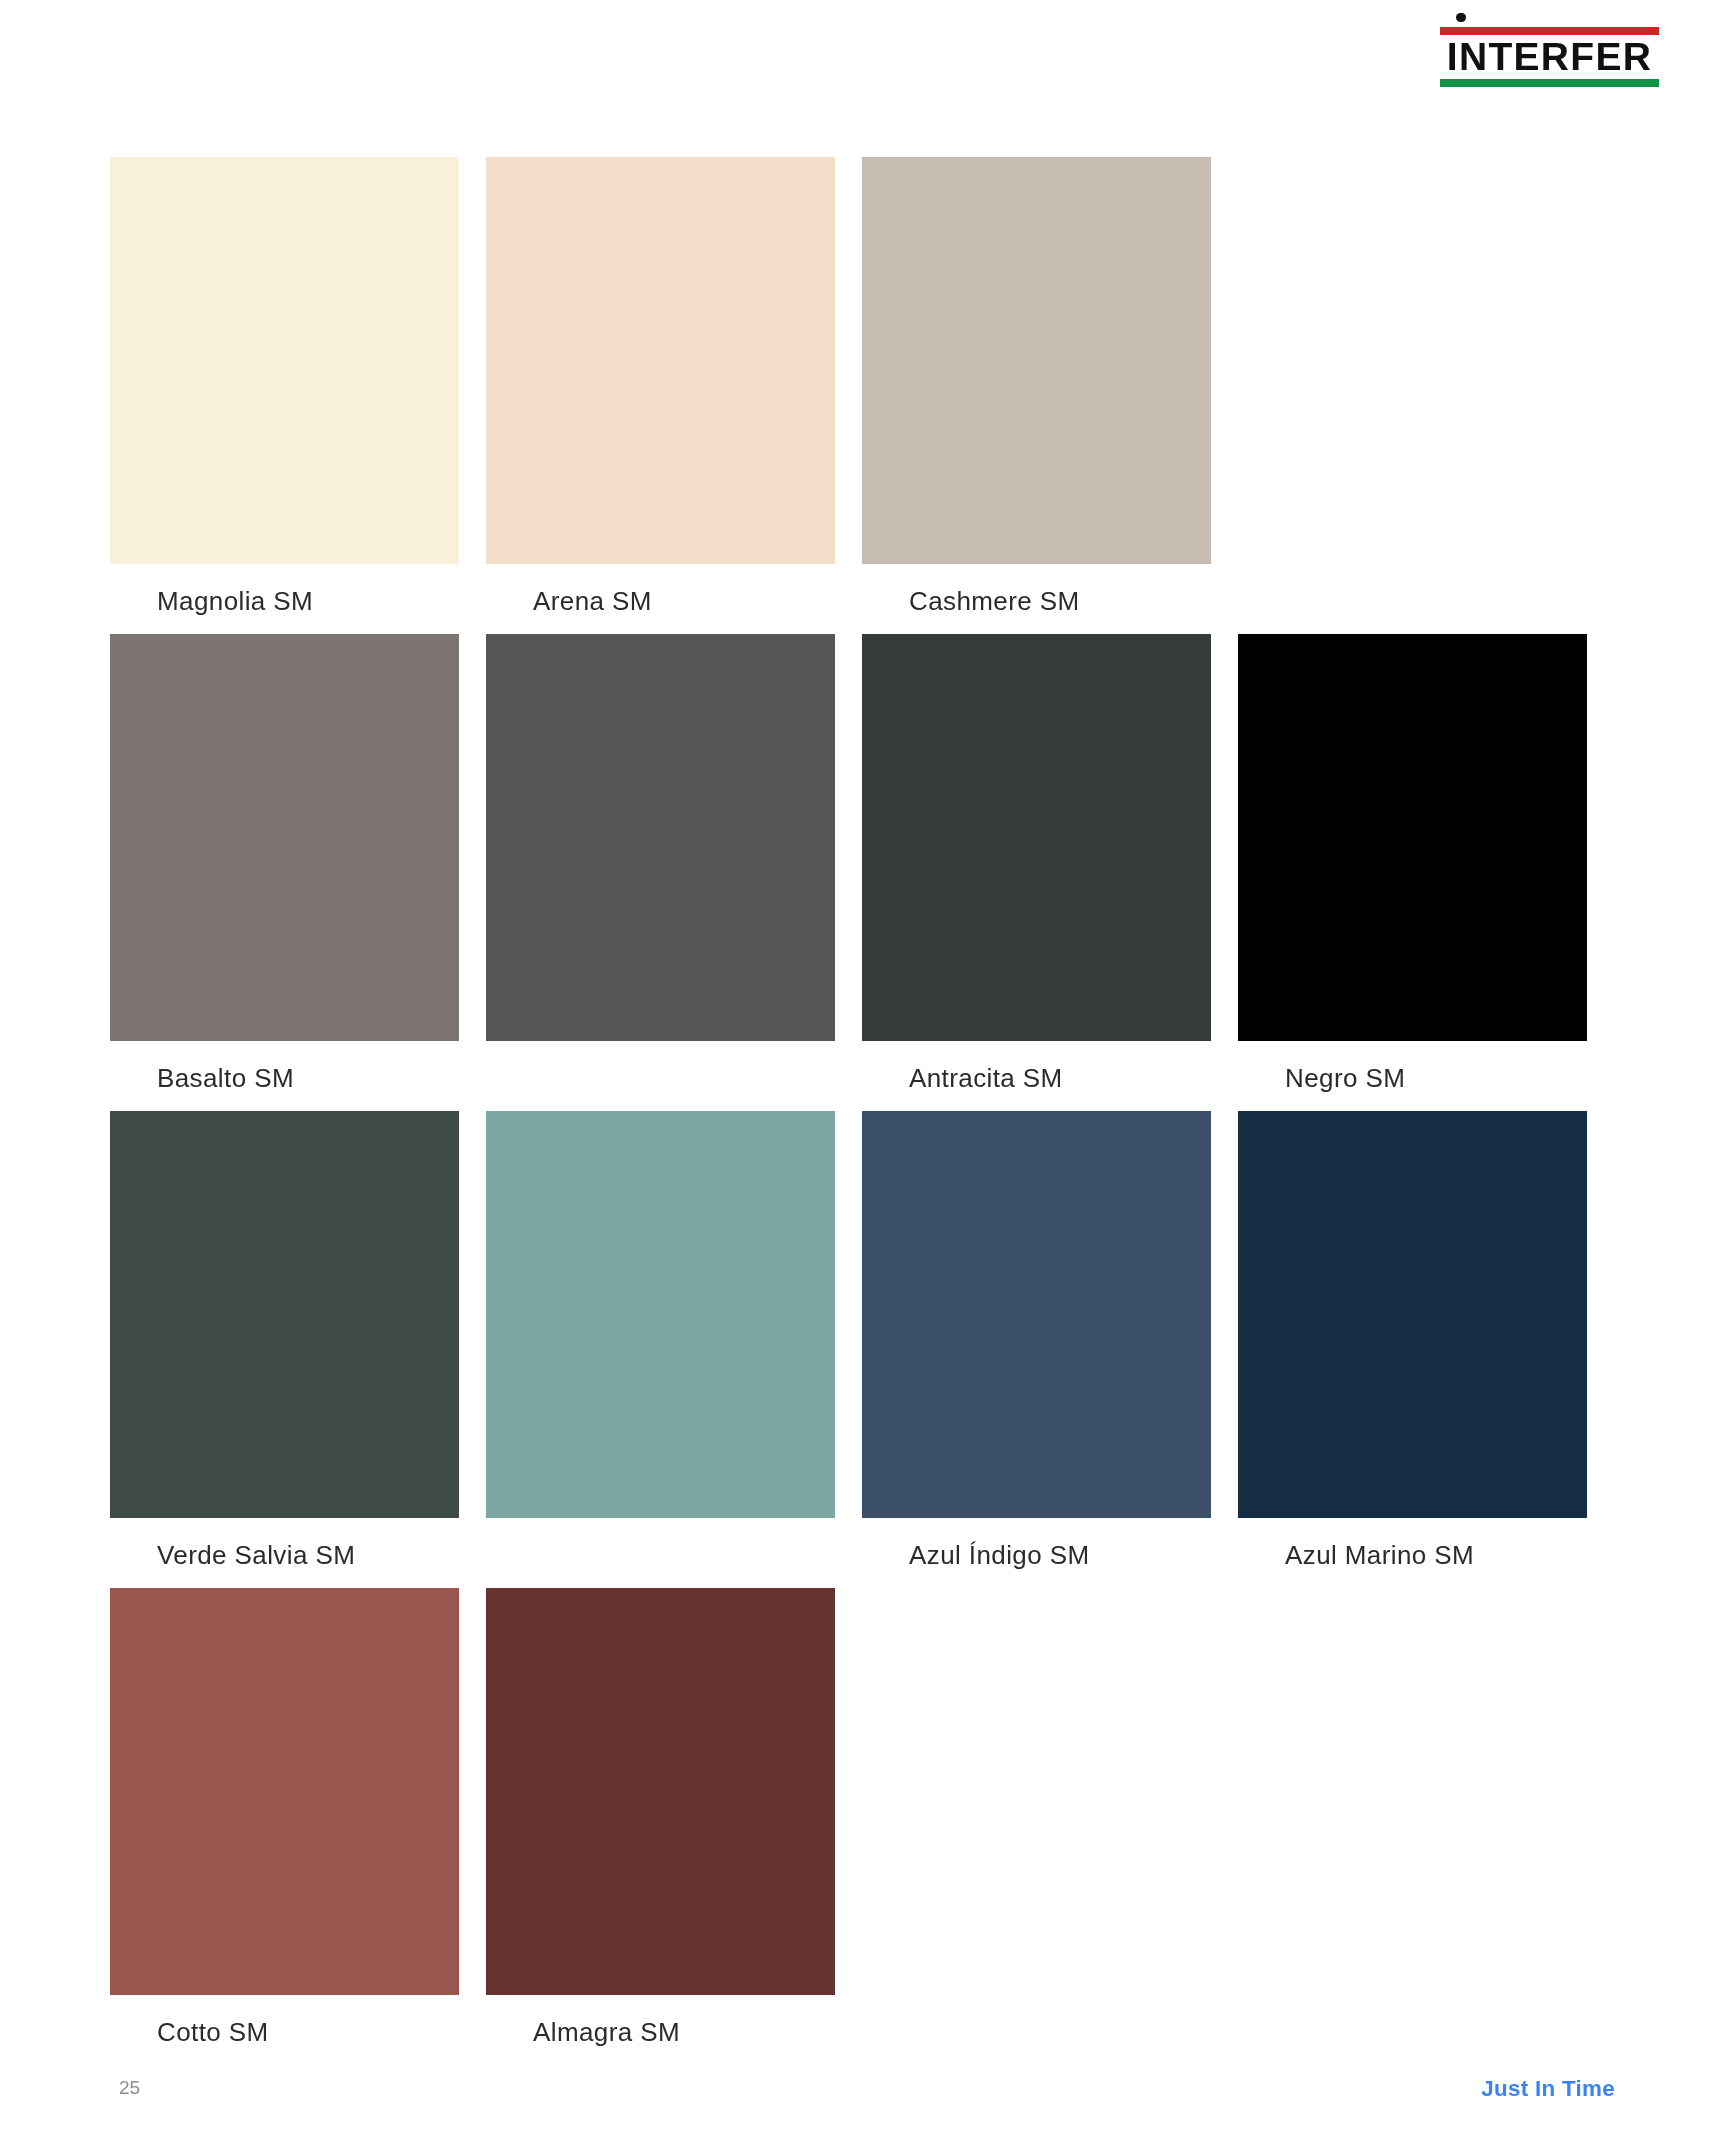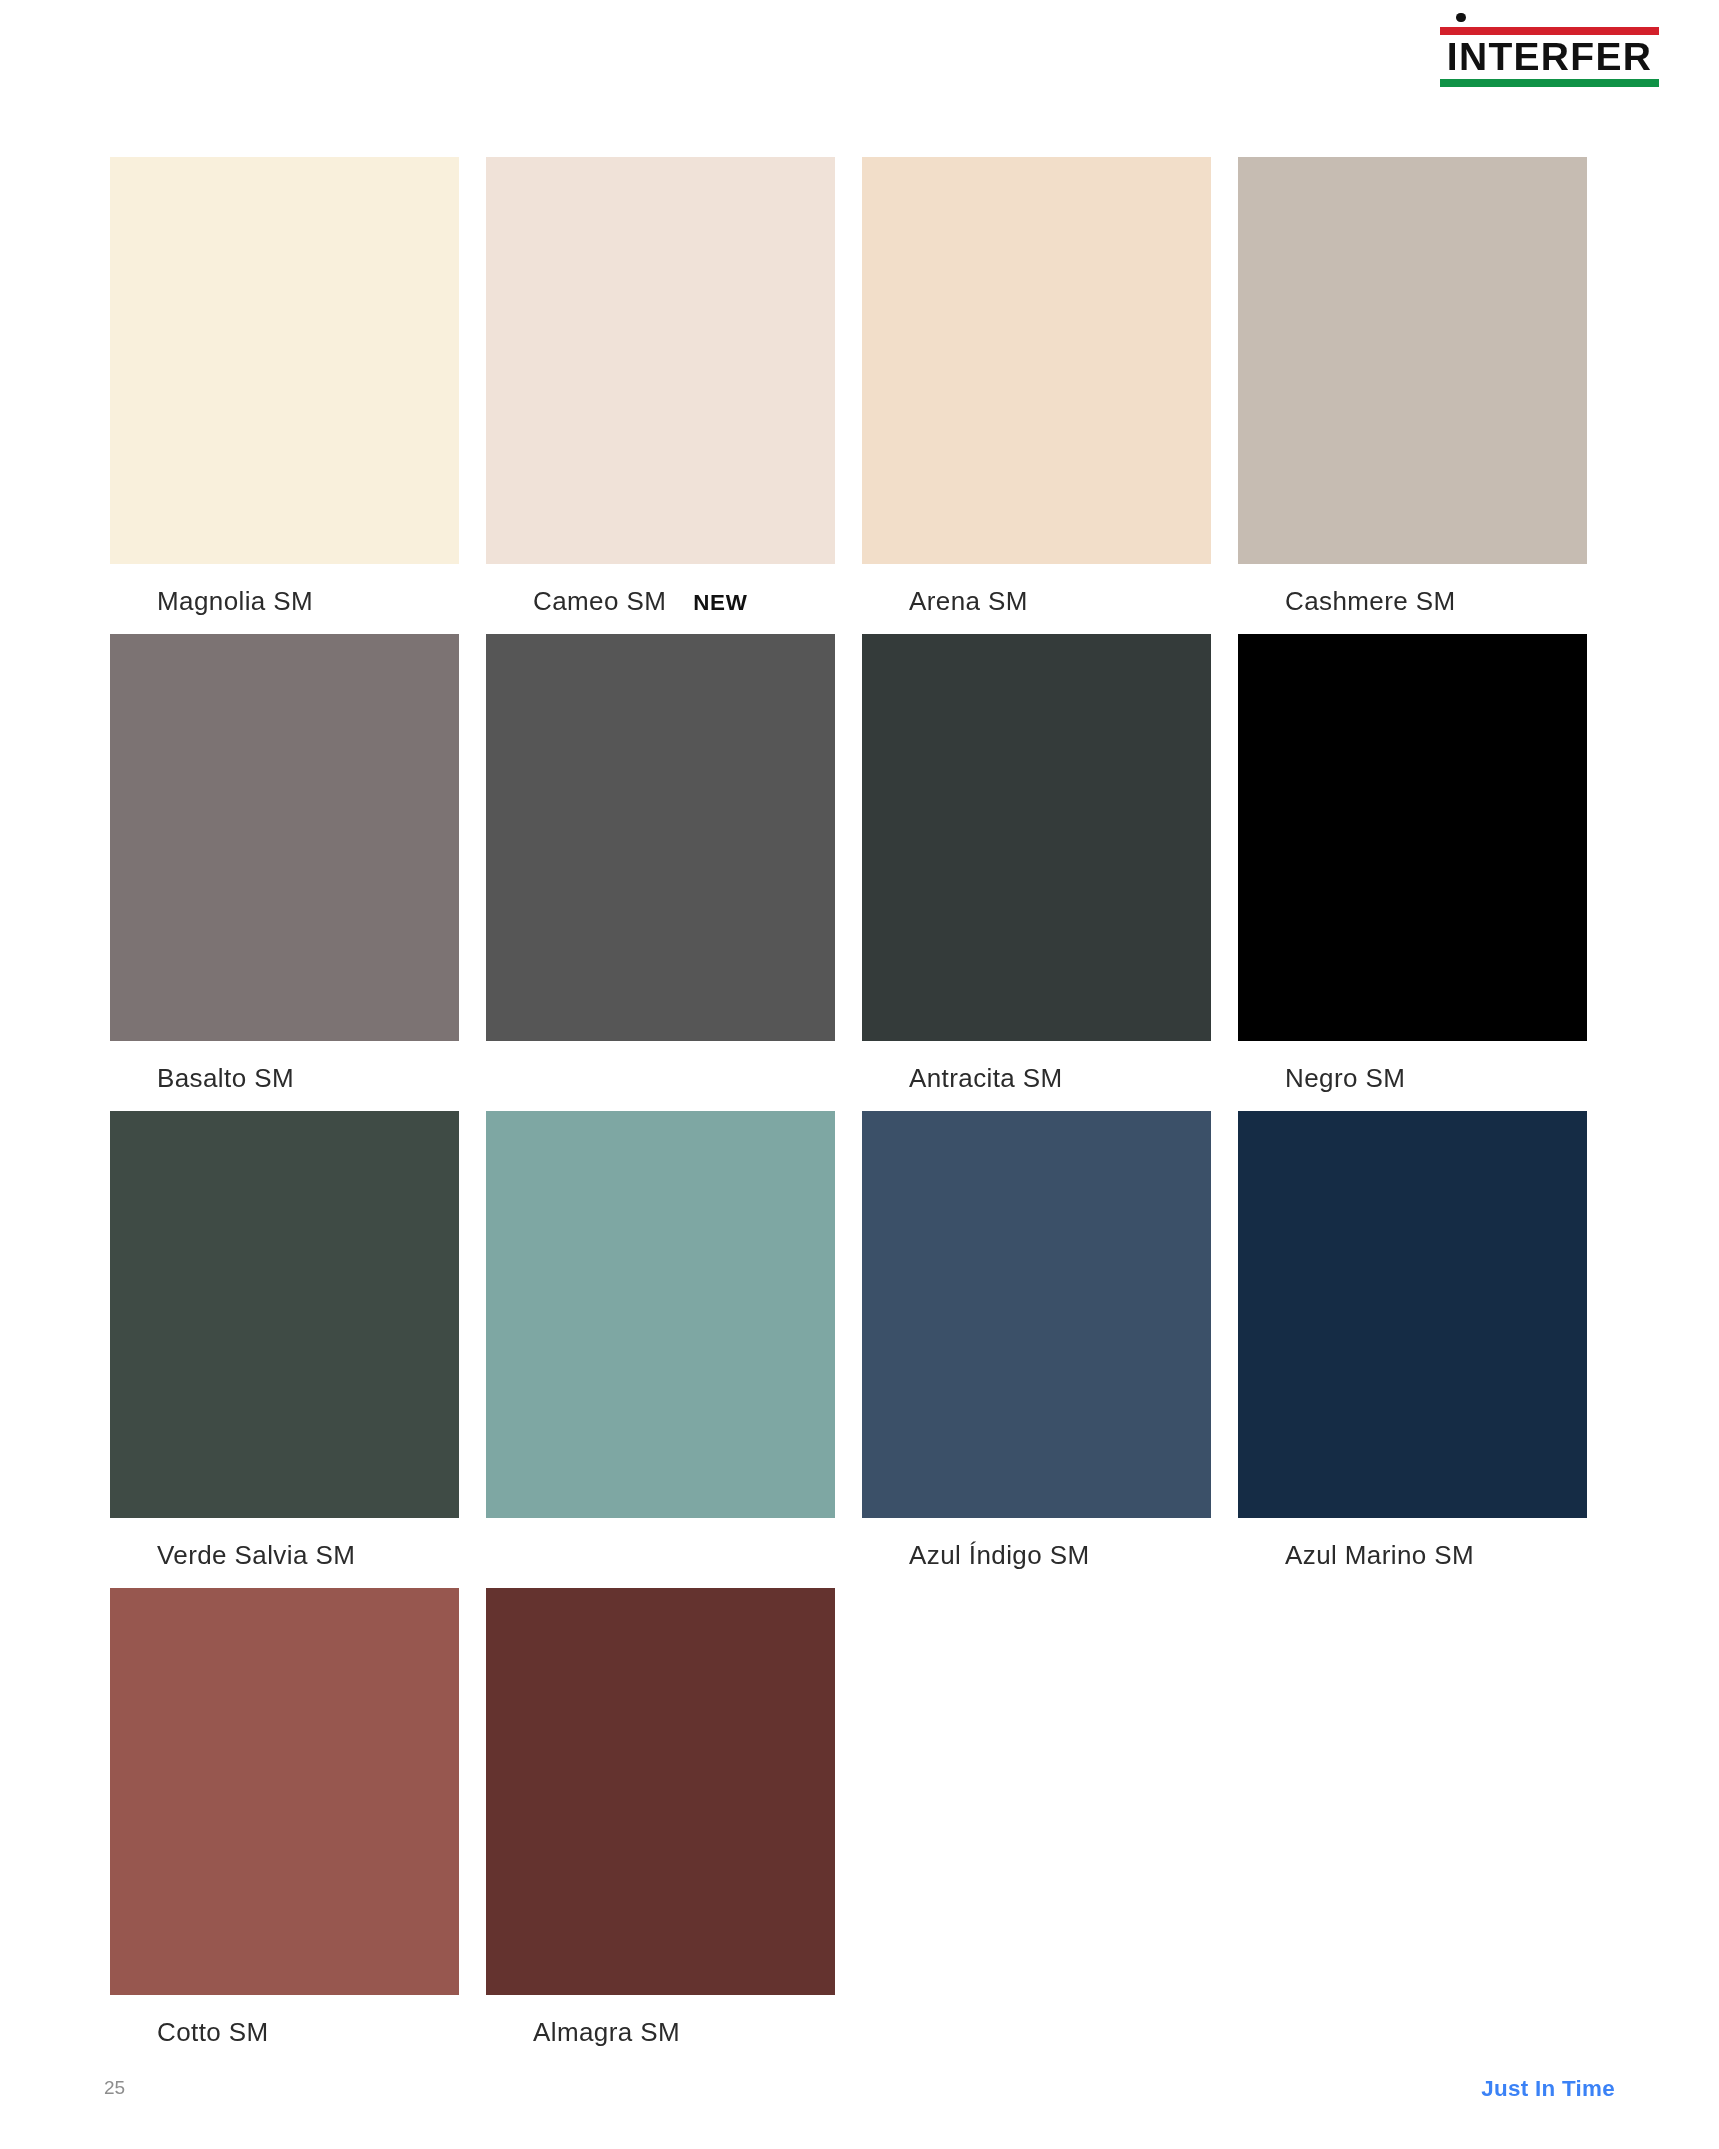--- a/index.html
+++ b/index.html
@@ -120,21 +120,21 @@
   .footer {
     position: absolute;
     left: 0;
     bottom: 0;
     width: 1720px;
     height: 107px;
   }
 
   .page-number {
     position: absolute;
-    left: 104px;
+    left: 119px;
     bottom: 50px;
     font-family: "Liberation Sans", sans-serif;
     font-size: 19px;
     color: #8d8d8d;
   }
 
   .footer-brand {
     position: absolute;
     right: 105px;
     bottom: 47px;
@@ -162,27 +162,20 @@
   <div class="grid">
 
     <div class="row">
       <div class="cell">
         <div class="swatch" style="background:#f9f0dc"></div>
         <div class="caption">
           <span class="caption-label">Magnolia SM</span>
         </div>
       </div>
       <div class="cell">
-        <div class="swatch" style="background:#f0e2d8"></div>
-        <div class="caption">
-          <span class="caption-label">Cameo SM</span>
-          <span class="badge-new">NEW</span>
-        </div>
-      </div>
-      <div class="cell">
         <div class="swatch" style="background:#f2dec9"></div>
         <div class="caption">
           <span class="caption-label">Arena SM</span>
         </div>
       </div>
       <div class="cell">
         <div class="swatch" style="background:#c6bcb2"></div>
         <div class="caption">
           <span class="caption-label">Cashmere SM</span>
         </div>

